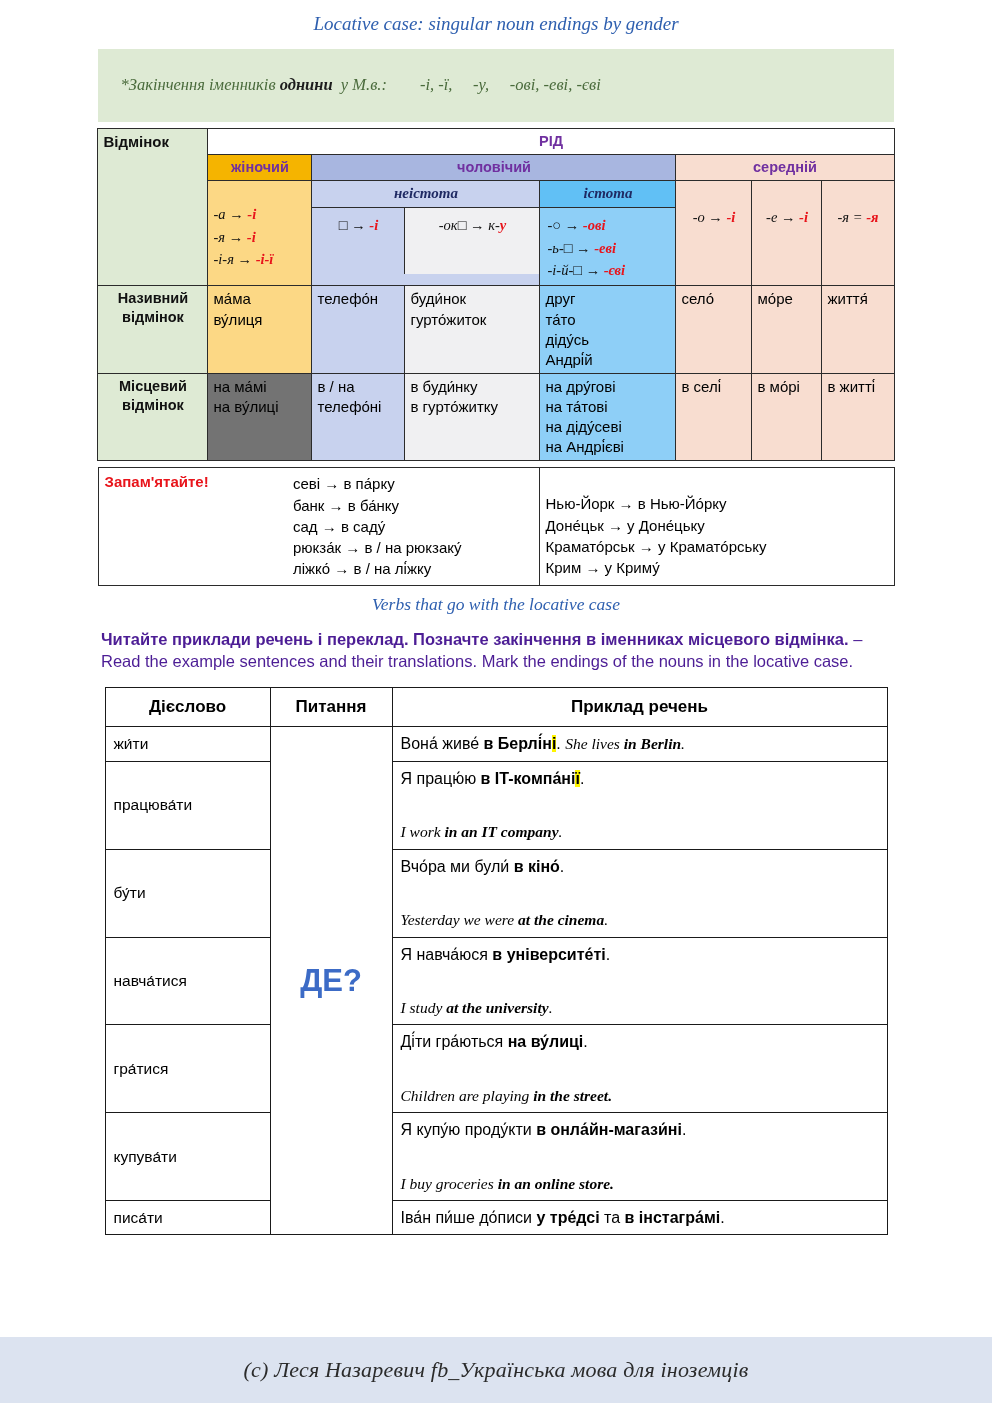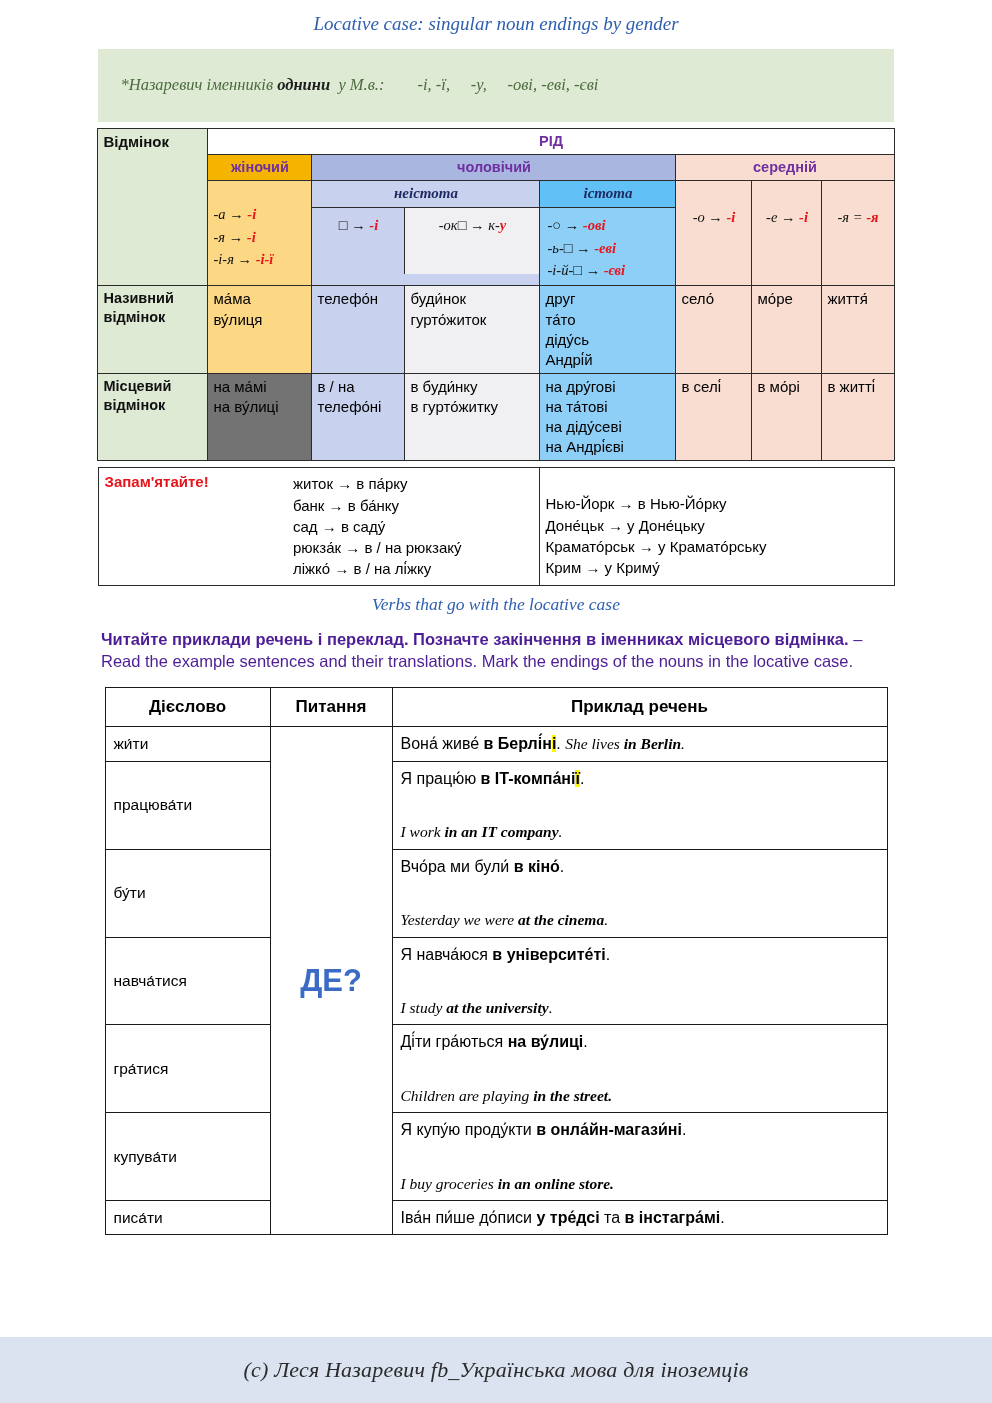--- a/index.html
+++ b/index.html
@@ -73,21 +73,21 @@
 
   .hdr-case { font-weight:bold; font-size:15px; color:#111; }
   .hdr-rid  { text-align:center; color:#7030A0; font-weight:bold; font-size:16px; padding-top:12px; }
   .hdr-gender { text-align:center; color:#7030A0; font-weight:bold; font-size:15px; padding:4px 0; }
   .hdr-anim { text-align:center; color:#1F2A63; font-weight:bold; font-style:italic;
               font-family:"Liberation Serif", serif; font-size:15px; padding:3px 0; }
   .rule { font-family:"Liberation Serif", serif; font-style:italic; font-size:14.5px;
           color:#111; line-height:1.55; }
   .rule .r { color:#E8141B; font-weight:bold; }
   .rule.center { text-align:center; }
-  .rowlabel { font-weight:bold; font-size:14.5px; color:#111; line-height:1.3; }
+  .rowlabel { font-weight:bold; font-size:14.5px; color:#111; line-height:1.3;text-align:center; }
   .words { font-size:15px; line-height:1.34; }
 
   
   table.remember {
     margin: 6px auto 0 auto;
     width: 796px;
     border-collapse: collapse;
     table-layout: fixed;
     background:#fff;
   }
@@ -143,21 +143,21 @@
   }
 </style>
 </head>
 <body>
 
 <div class="page">
 
   <div class="title-en">Locative case: singular noun endings by gender</div>
 
   <div class="green-banner">
-    <span>*Назаревич іменників </span><b>однини</b><span>  у М.в.:</span>        <span class="endings">-і, -ї,     -у,     -ові, -еві, -єві</span>
+    <span>*Закінчення іменників </span><b>однини</b><span>  у М.в.:</span>        <span class="endings">-і, -ї,     -у,     -ові, -еві, -єві</span>
   </div>
 
   <table class="grammar">
     <colgroup>
       <col style="width:110px">
       <col style="width:104px">
       <col style="width:93px">
       <col style="width:135px">
       <col style="width:136px">
       <col style="width:76px">
@@ -327,21 +327,21 @@
       <col style="width:189px">
       <col style="width:252px">
       <col style="width:355px">
     </colgroup>
     <tbody>
       <tr>
         <td style="border-right:none;">
           <div class="rem-title">Запам'ятайте!</div>
         </td>
         <td style="border-left:none;">
-          <div class="rem-list">житок → в па́рку</div>
+          <div class="rem-list">севі → в па́рку</div>
           <div class="rem-list">банк → в ба́нку</div>
           <div class="rem-list">сад → в саду́</div>
           <div class="rem-list">рюкза́к → в / на рюкзаку́</div>
           <div class="rem-list">ліжко́ → в / на лі́жку</div>
         </td>
         <td>
           <div style="height:20px;"></div>
           <div class="rem-list">Нью-Йорк → в Нью-Йо́рку</div>
           <div class="rem-list">Доне́цьк → у Доне́цьку</div>
           <div class="rem-list">Краматóрськ → у Краматóрську</div>

